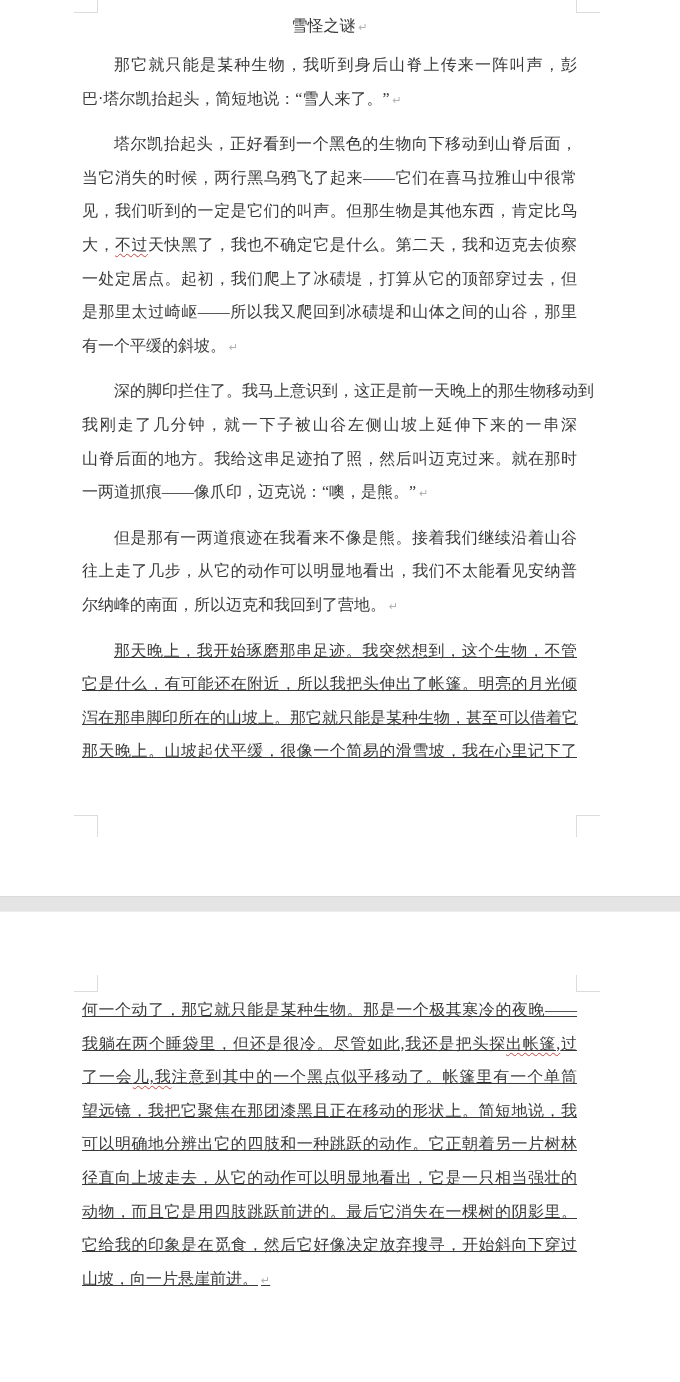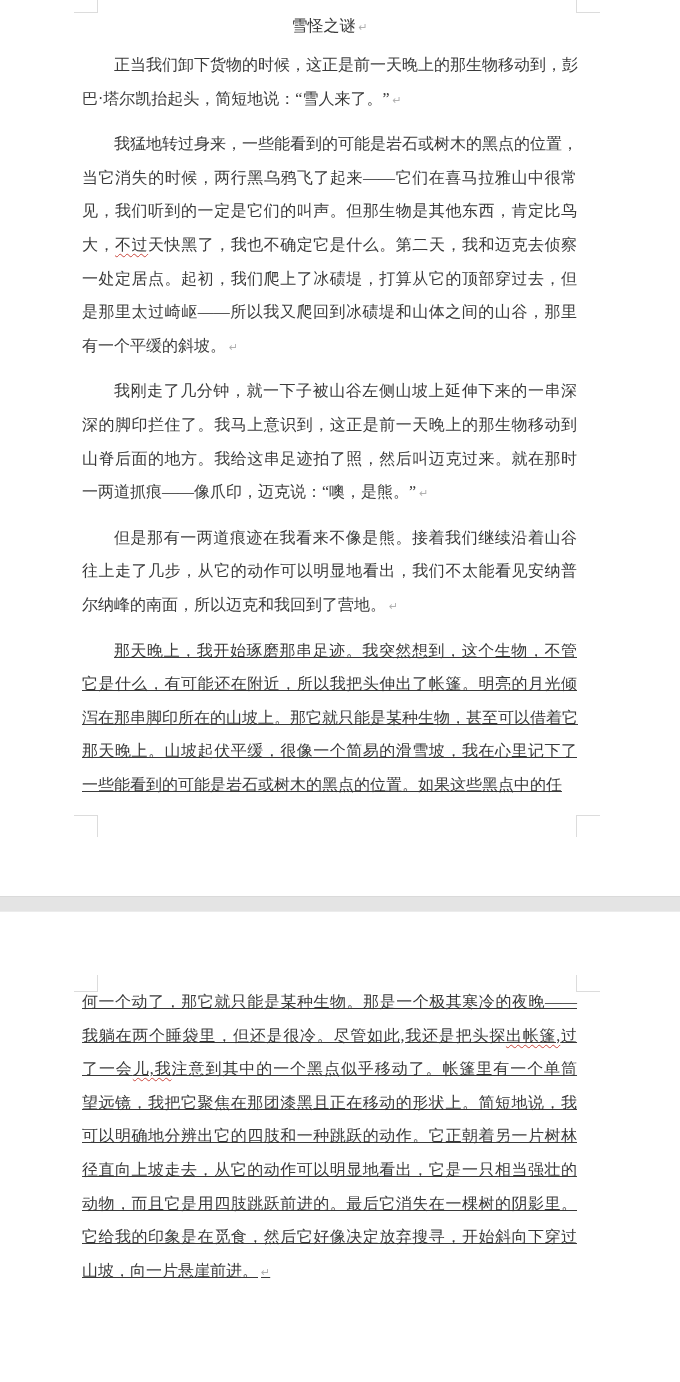--- a/index.html
+++ b/index.html
@@ -25,21 +25,21 @@
   .page-1{height:896px;}
   .page-2{height:470px;}
   .page-gap{width:680px;height:16px;background:var(--gap-color);
     border-top:1px solid #dadada;border-bottom:1px solid #ececec;box-sizing:border-box;}
   
   .content{
     position:absolute;left:82px;width:495px;top:0;
     color:var(--text-color);
     font-size:16px;
   }
-  .page-2 .content{top:73px;}
+  .page-2 .content{top:81px;}
   .doc-title{
     font-size:16px;font-weight:normal;
     line-height:40px;padding-top:6px;margin:0;
     text-align:center;
   }
   .para{margin:0 0 12px 0;}
   .para:last-child{margin-bottom:0;text-decoration:underline;}
   .line{
     line-height:33.6px;height:33.6px;white-space:nowrap;
     text-align:justify;text-align-last:justify;
@@ -80,49 +80,48 @@
 
   <div class="page page-1">
     <div class="crop tl p1-tl"></div>
     <div class="crop tr p1-tr"></div>
     <div class="crop bl p1-bl"></div>
     <div class="crop br p1-br"></div>
     <div class="content">
       <h1 class="doc-title"><span>雪怪之谜</span><span class="pilcrow">↵</span></h1>
       <div id="paras-page-1">
           <div class="para indent">
-            <div class="line">正当我们卸下货物的时候，这正是前一天晚上的那生物移动到，彭</div>
+            <div class="line">那它就只能是某种生物，我听到身后山脊上传来一阵叫声，彭</div>
             <div class="line last">巴·塔尔凯抬起头，简短地说：“雪人来了。”<span class="pilcrow">↵</span></div>
           </div>
           <div class="para indent">
-            <div class="line">我猛地转过身来，一些能看到的可能是岩石或树木的黑点的位置，</div>
+            <div class="line">塔尔凯抬起头，正好看到一个黑色的生物向下移动到山脊后面，</div>
             <div class="line">当它消失的时候，两行黑乌鸦飞了起来——它们在喜马拉雅山中很常</div>
             <div class="line">见，我们听到的一定是它们的叫声。但那生物是其他东西，肯定比鸟</div>
             <div class="line">大，<span class="squiggle">不过</span>天快黑了，我也不确定它是什么。第二天，我和迈克去侦察</div>
             <div class="line">一处定居点。起初，我们爬上了冰碛堤，打算从它的顶部穿过去，但</div>
             <div class="line">是那里太过崎岖——所以我又爬回到冰碛堤和山体之间的山谷，那里</div>
             <div class="line last">有一个平缓的斜坡。<span class="pilcrow">↵</span></div>
           </div>
           <div class="para indent">
+            <div class="line">深的脚印拦住了。我马上意识到，这正是前一天晚上的那生物移动到</div>
             <div class="line">我刚走了几分钟，就一下子被山谷左侧山坡上延伸下来的一串深</div>
-            <div class="line">深的脚印拦住了。我马上意识到，这正是前一天晚上的那生物移动到</div>
             <div class="line">山脊后面的地方。我给这串足迹拍了照，然后叫迈克过来。就在那时</div>
             <div class="line last">一两道抓痕——像爪印，迈克说：“噢，是熊。”<span class="pilcrow">↵</span></div>
           </div>
           <div class="para indent">
             <div class="line">但是那有一两道痕迹在我看来不像是熊。接着我们继续沿着山谷</div>
             <div class="line">往上走了几步，从它的动作可以明显地看出，我们不太能看见安纳普</div>
             <div class="line last">尔纳峰的南面，所以迈克和我回到了营地。<span class="pilcrow">↵</span></div>
           </div>
           <div class="para indent">
             <div class="line">那天晚上，我开始琢磨那串足迹。我突然想到，这个生物，不管</div>
             <div class="line">它是什么，有可能还在附近，所以我把头伸出了帐篷。明亮的月光倾</div>
             <div class="line">泻在那串脚印所在的山坡上。那它就只能是某种生物，甚至可以借着它</div>
             <div class="line">那天晚上。山坡起伏平缓，很像一个简易的滑雪坡，我在心里记下了</div>
-            <div class="line last">一些能看到的可能是岩石或树木的黑点的位置。如果这些黑点中的任</div>
           </div>
         </div>
     </div>
   </div>
 
   <div class="page-gap"></div>
 
   <div class="page page-2">
     <div class="crop tl p2-tl"></div>
     <div class="crop tr p2-tr"></div>

